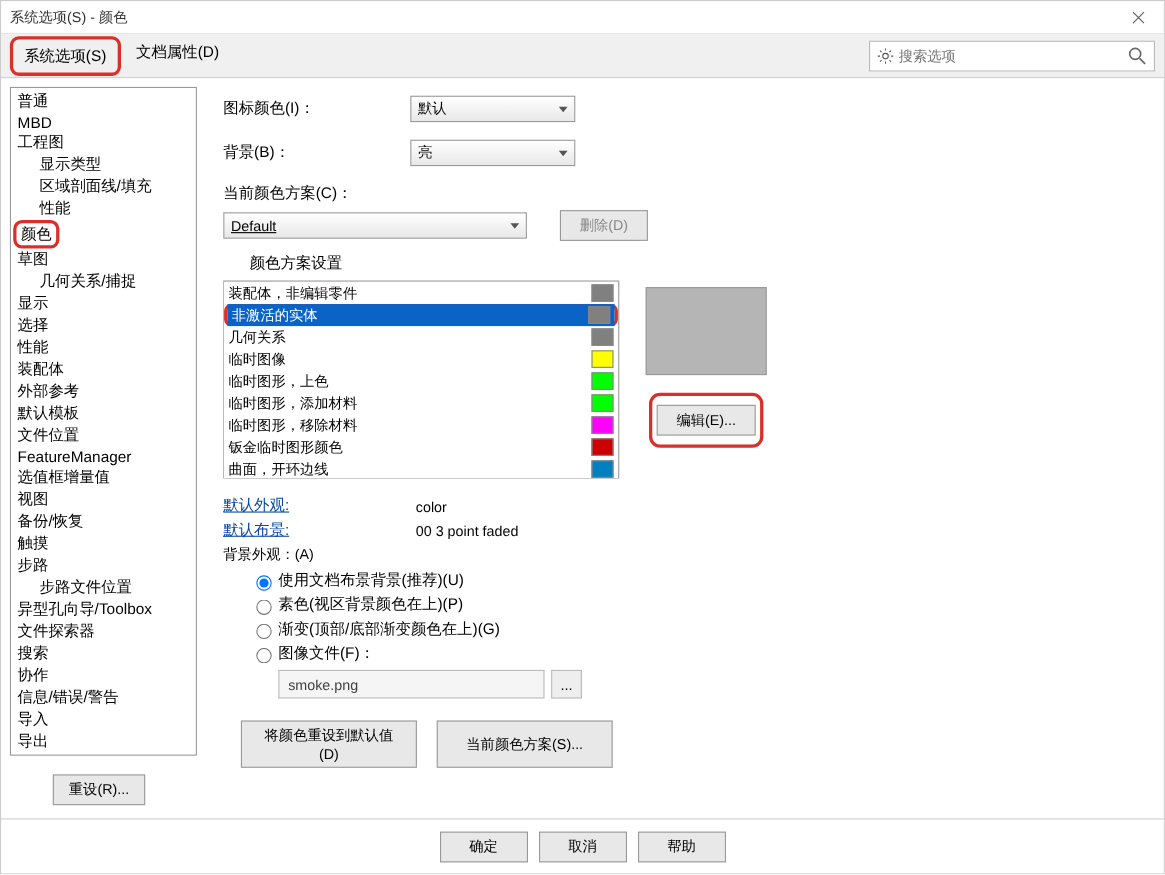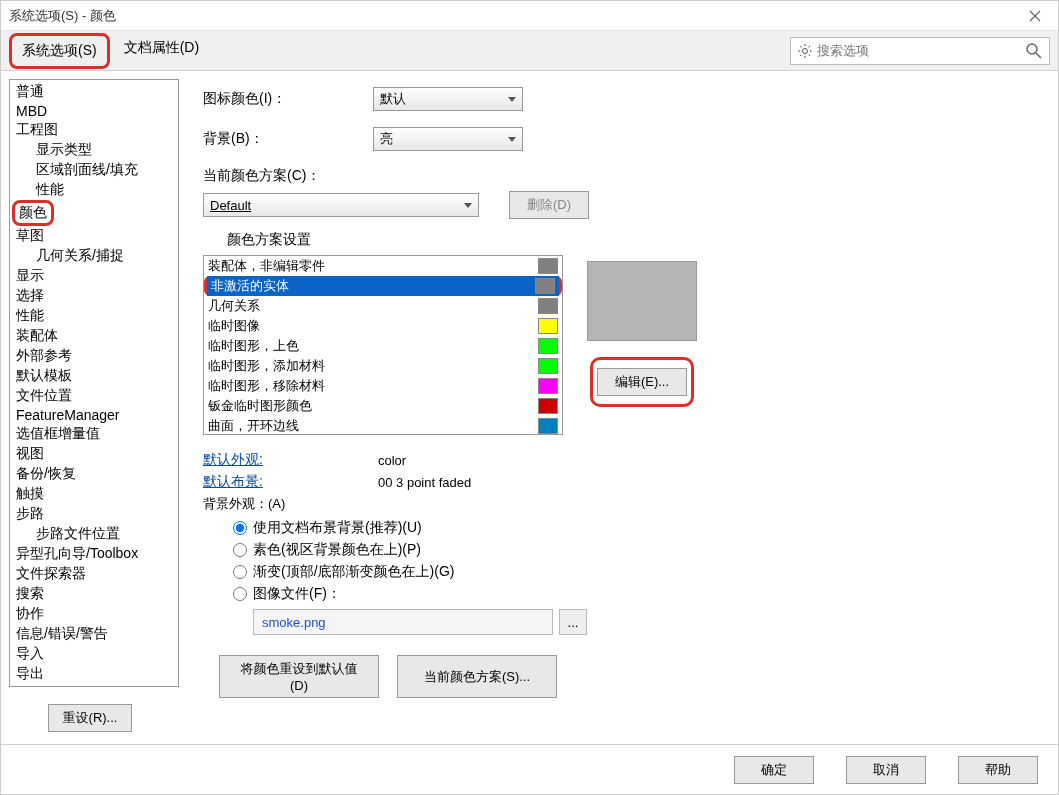--- a/index.html
+++ b/index.html
@@ -46,28 +46,28 @@
 .litem-text { flex: 1; }
 .swatch { width: 20px; height: 16px; border: 1px solid #888; }
 .preview-col { display: flex; flex-direction: column; gap: 16px; align-items:center;}
 .preview { width: 110px; height: 80px; border: 1px solid #999; background: #b5b5b5; margin-top:6px;}
 .edit-highlight { border: 3px solid #d9302a; border-radius: 10px; padding: 8px 4px; }
 .edit-btn { width: 90px; padding: 4px; border: 1px solid #999; background: #e8e8e8; cursor: pointer; font-size: 13px;}
 .link { color: #0b4aa0; text-decoration: underline; cursor: pointer; font-size: 14px;}
 .kv { display: flex; margin-bottom: 4px; align-items:center;gap:25px;}
 .kv .k { width: 150px; }
 .radio-group { margin-left: 30px; margin-top:6px;}
-.radio-row { display: flex; align-items: center; gap: 6px; margin-bottom: 4px; font-size: 14px;}
+.radio-row { display: flex; align-items: flex-end; gap: 6px; margin-bottom: 4px; font-size: 14px;}
 .radio-row input { width: 14px; height: 14px; }
 .filebox { display: flex; gap: 6px; margin-left: 50px; margin-top: 6px; align-items:center;}
-.file-input { width: 300px; height: 26px; border: 1px solid #bbb; background: #f5f5f5; padding: 0 8px; color: #1d4ed8; font-size:13px; display:flex; align-items:center;}
+.file-input { width: 242px; height: 26px; border: 1px solid #bbb; background: #f5f5f5; padding: 0 8px; color: #404040; font-size:13px; display:flex; align-items:center;}
 .dots-btn { width: 28px; height: 26px; border: 1px solid #bbb; background: #eee; cursor: pointer; display:flex; align-items:center; justify-content:center;}
 .bottom-buttons {display:flex; gap:18px; margin-top:20px; margin-left:16px;}
 .bottom-buttons .btn { width: 160px; text-align:center;}
-.footer { height: 50px; border-top: 1px solid #d0d0d0; display: flex; align-items: center; justify-content: flex-end; gap: 32px; padding: 0 20px; }
+.footer { height: 50px; border-top: 1px solid #d0d0d0; display: flex; align-items: center; justify-content: center; gap: 10px; padding: 0 20px; }
 .footer .btn { width: 80px; text-align:center;}
 .del-btn { margin-left: 30px; width:80px; text-align:center; color:#888;}
 </style>
 </head>
 <body>
 
 <div class="window">
   <div class="titlebar">
     <div class="titlebar-title">系统选项(S) - 颜色</div>
     <div class="close-btn">

